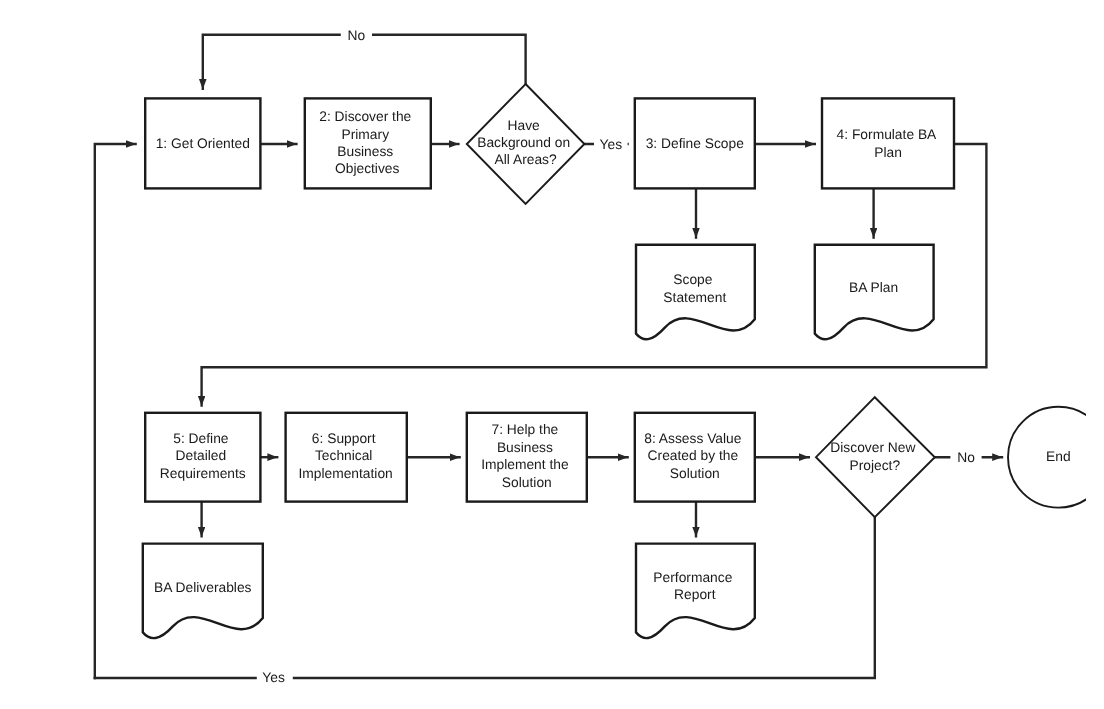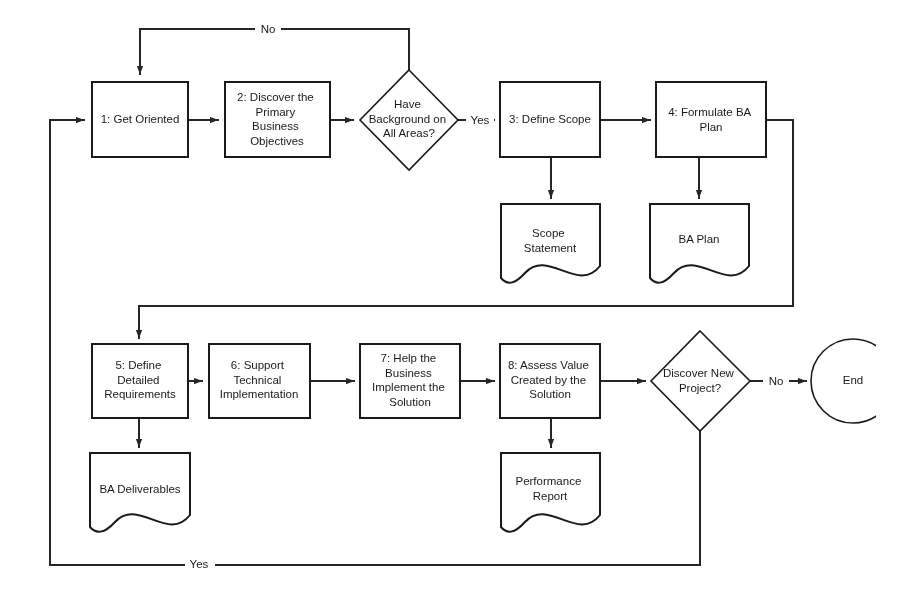--- a/index.html
+++ b/index.html
@@ -10,20 +10,21 @@
   }
   body {
     font-family: "Liberation Sans", sans-serif;
   }
   #canvas-wrap {
     position: relative;
     width: 876px;
     height: 591px;
     background: #ffffff;
     overflow: hidden;
+    padding-left: 29px;
   }
   svg.flow {
     display: block;
     width: 920px;
     height: 591px;
   }
   .node-shape {
     fill: #ffffff;
     stroke: #1a1a1a;
     stroke-width: 2;

